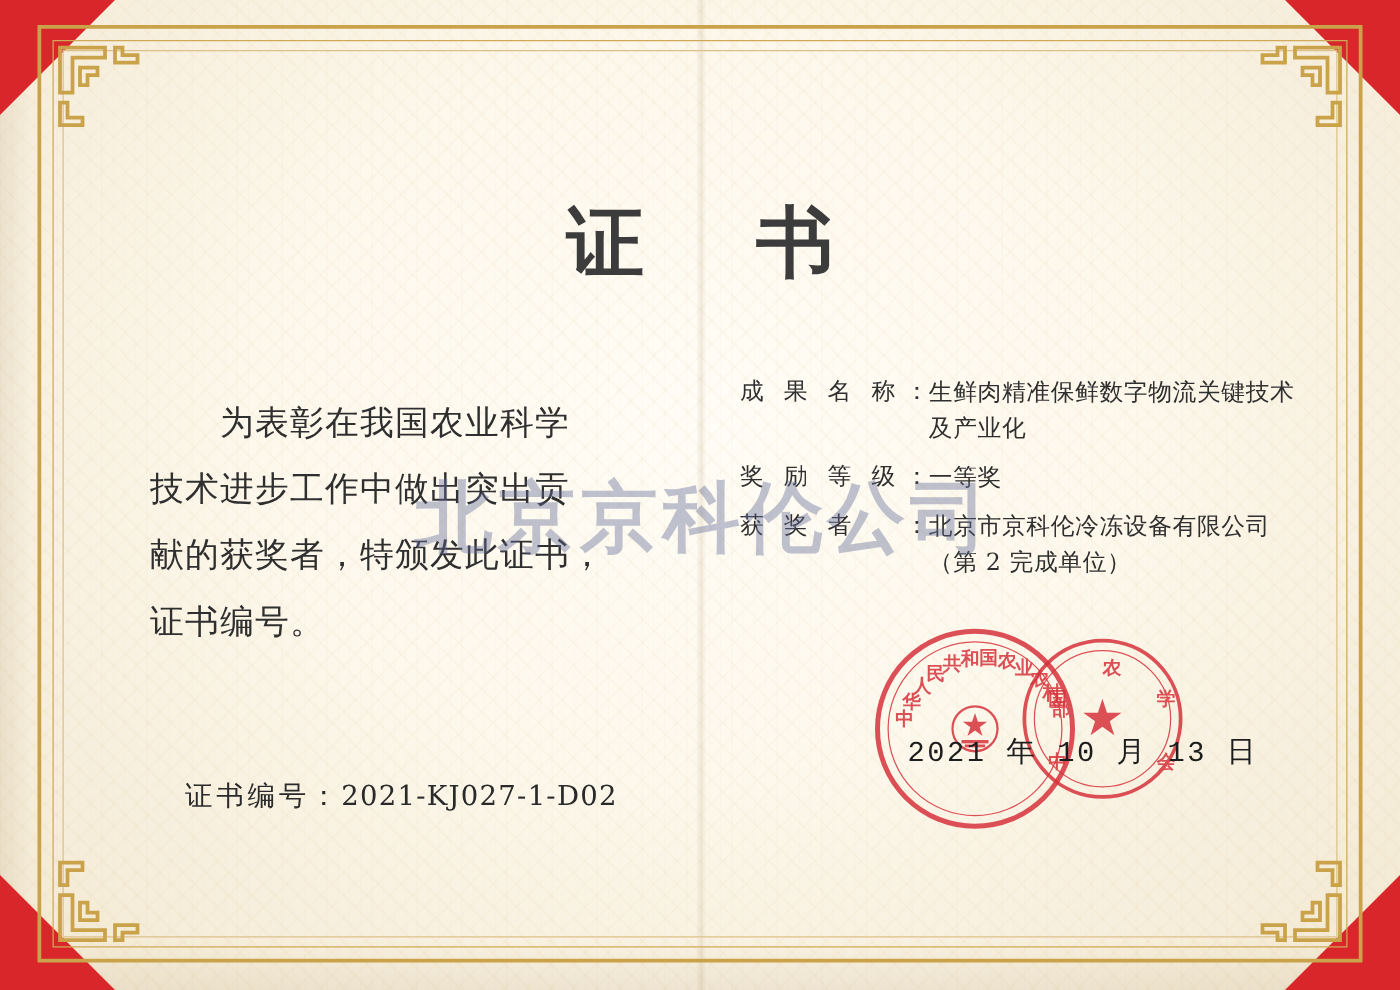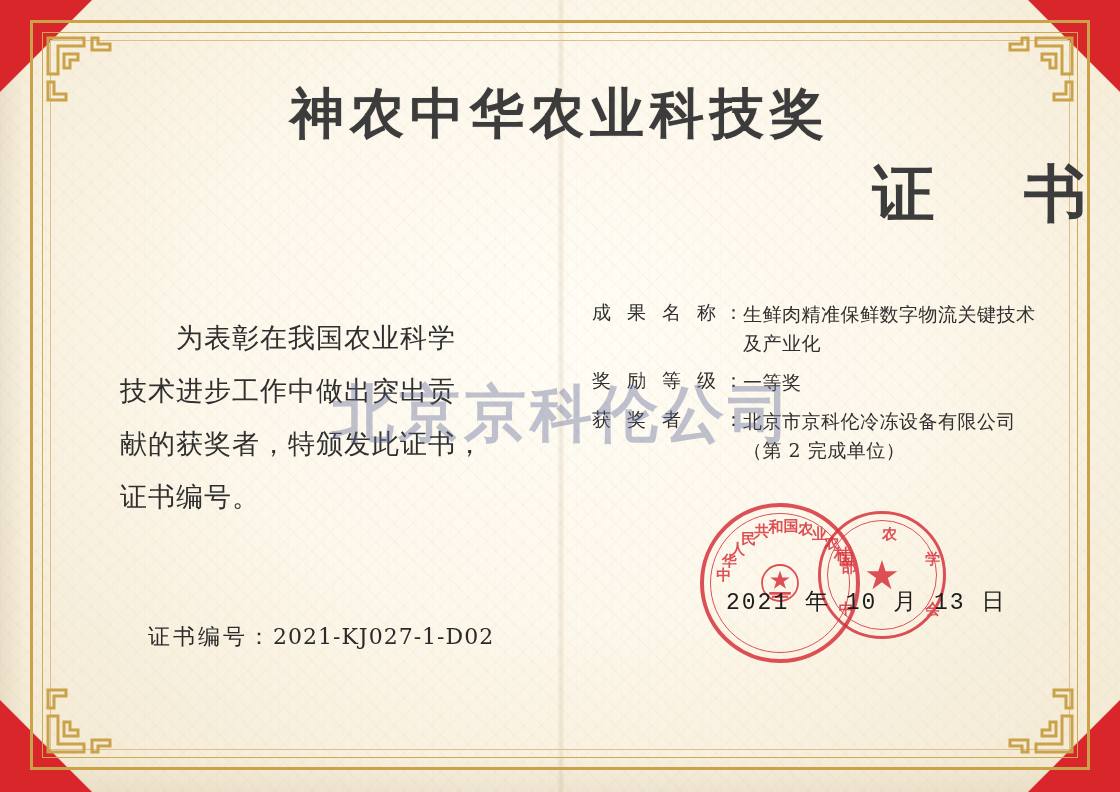--- a/index.html
+++ b/index.html
@@ -119,21 +119,21 @@
     font-family: "DejaVu Serif", "Liberation Serif", serif;
     font-weight: bold;
     font-size: 54px;
     letter-spacing: 6px;
     color: #3c3c3c;
     text-shadow: 0 0 1px rgba(0,0,0,0.25);
   }
   .title-sub {
     position: absolute;
     top: 152px; left: 0; right: 0;
-    text-align: right;
+    text-align: center;
     font-family: "DejaVu Serif", "Liberation Serif", serif;
     font-weight: bold;
     font-size: 62px;
     letter-spacing: 34px;
     text-indent: 34px;
     color: #3c3c3c;
   }
 
   
   .citation {
@@ -321,21 +321,20 @@
     <svg width="74" height="74" viewBox="0 0 74 74">
       <g fill="none" stroke="#c9a24a" stroke-width="3">
         <path d="M4 4 H40 V12 H14 V40 H4 Z"></path>
         <path d="M20 20 H34 V26 H26 V34 H20 Z"></path>
         <path d="M4 48 H10 V60 H22 V66 H4 Z"></path>
         <path d="M48 4 H54 V10 H66 V16 H48 Z"></path>
       </g>
     </svg>
   </div>
 
-  <div class="title-main">神农中华农业科技奖</div>
   <div class="title-sub">证 书</div>
 
   <div class="citation">
     <span class="ln indent">为表彰在我国农业科学</span>
     <span class="ln">技术进步工作中做出突出贡</span>
     <span class="ln">献的获奖者，特颁发此证书，</span>
     <span class="ln">证书编号。</span>
   </div>
 
   <div class="details">

